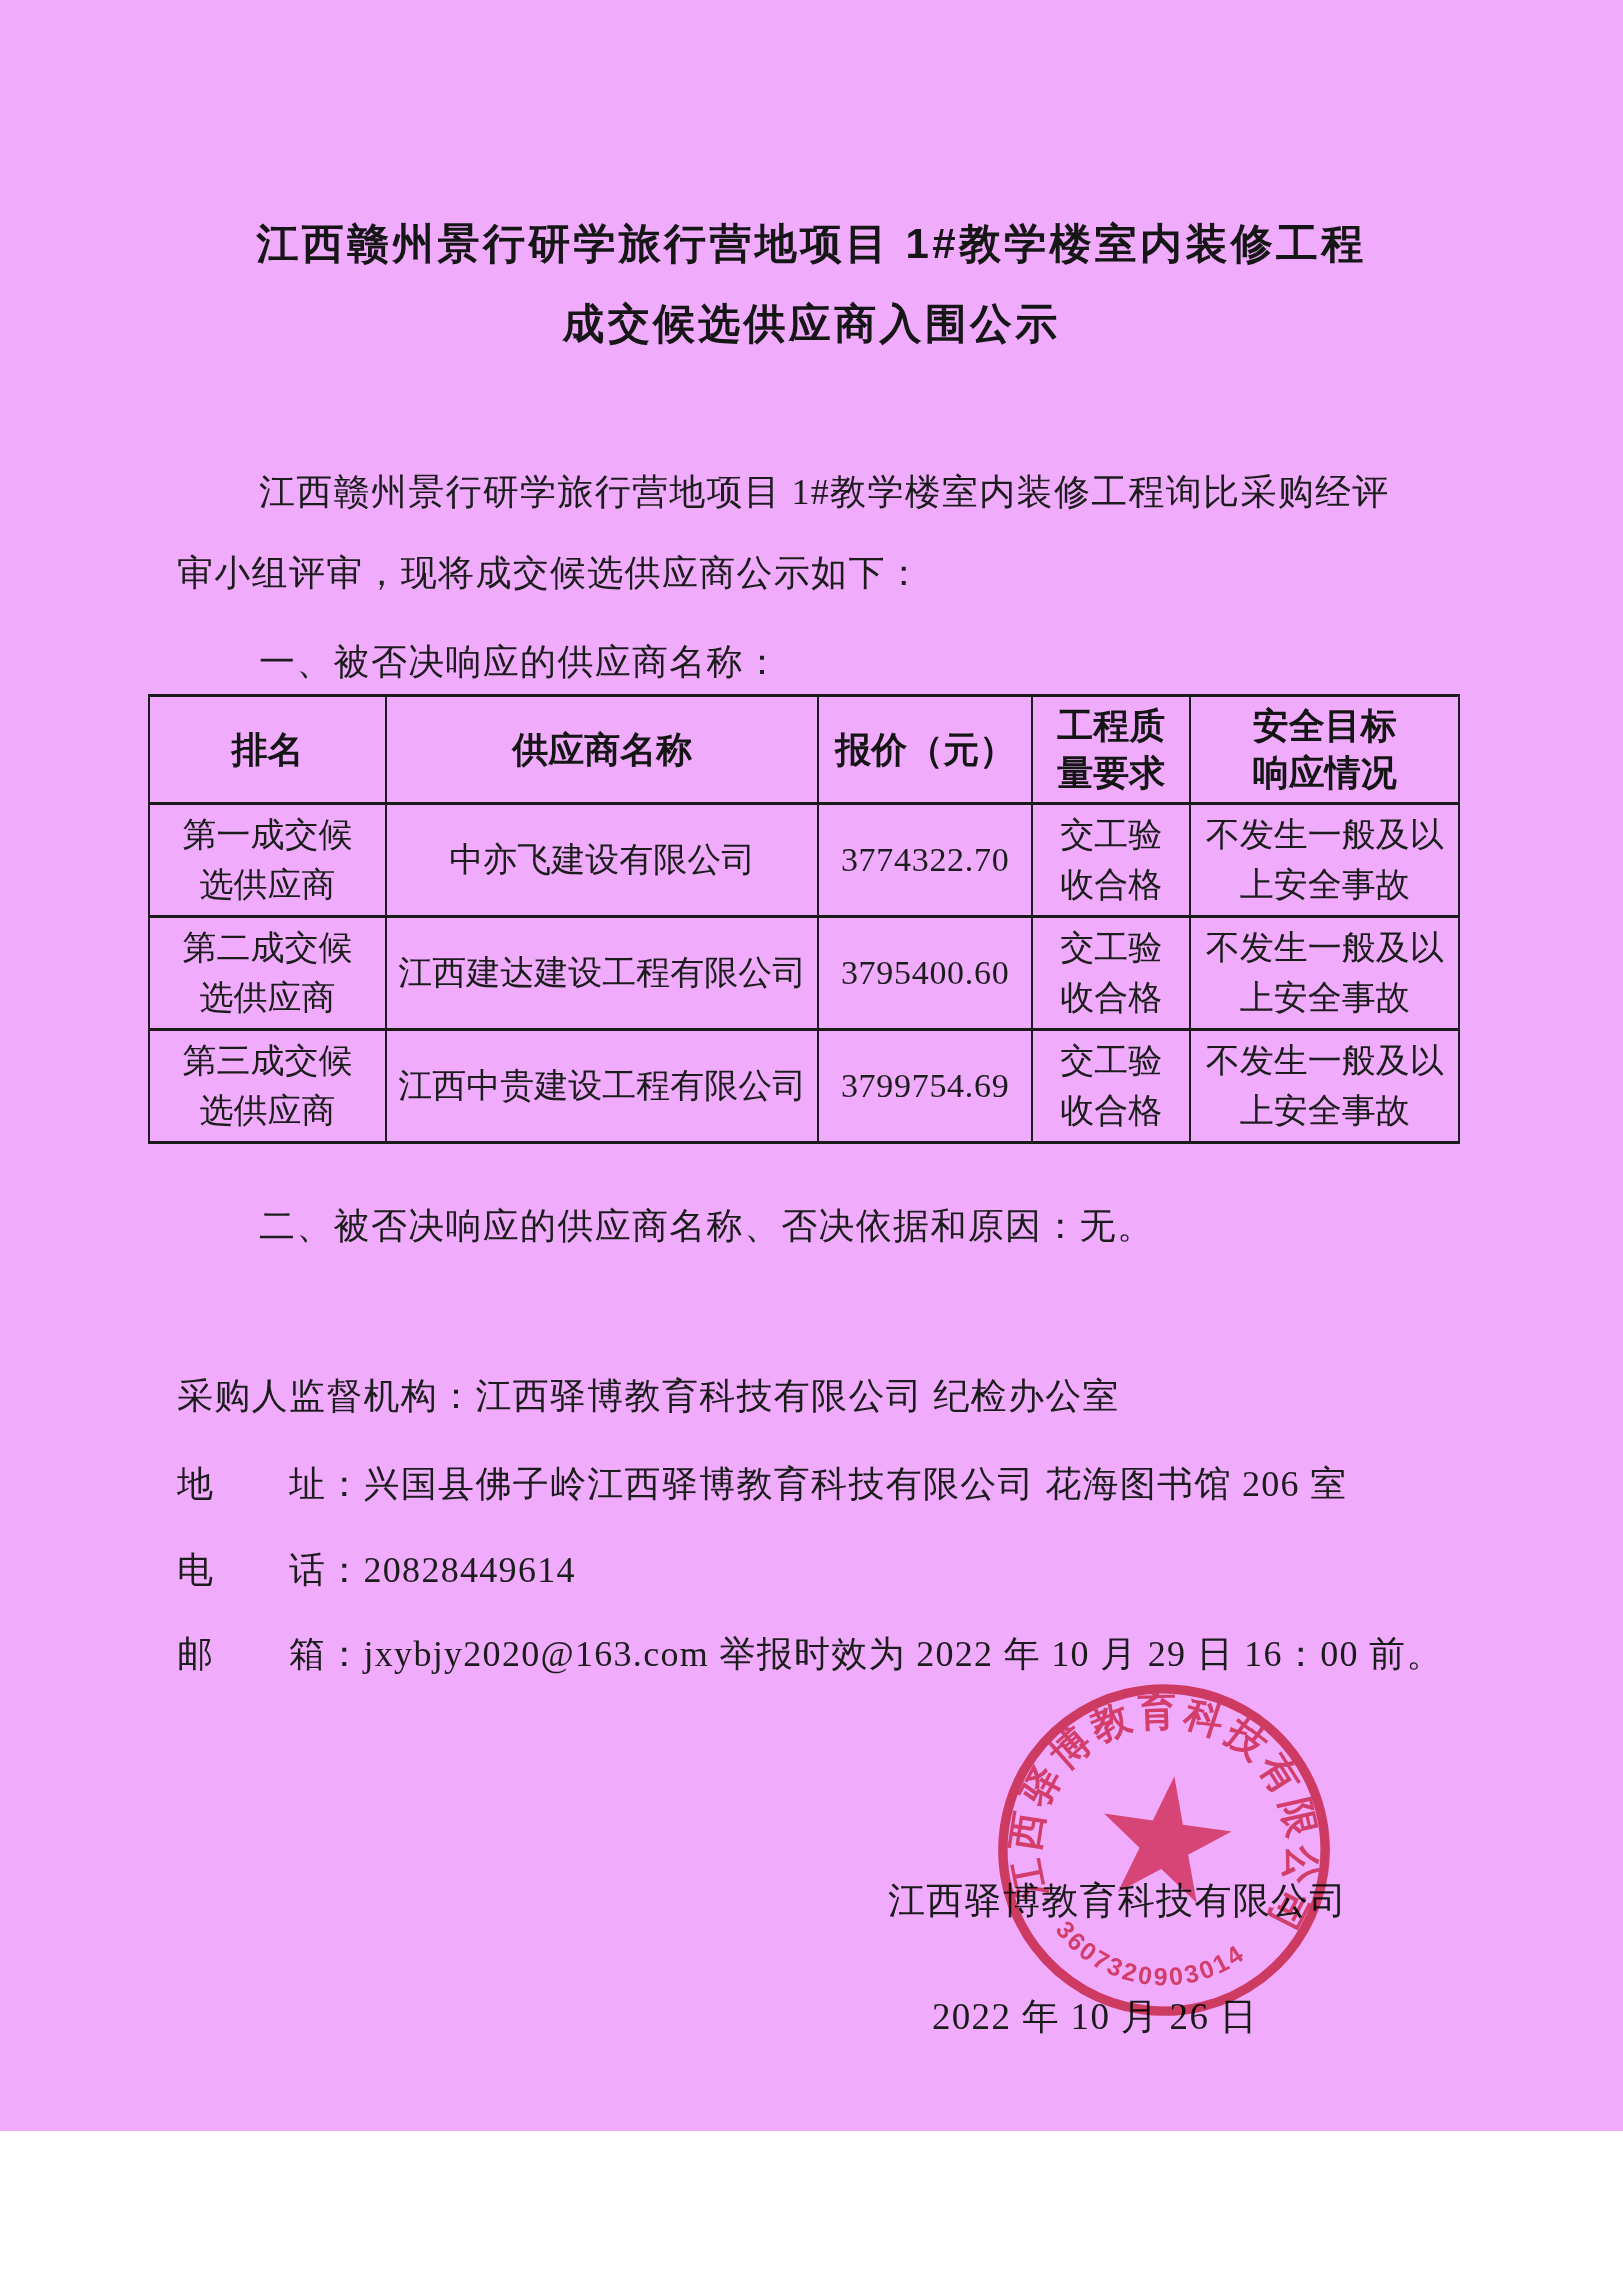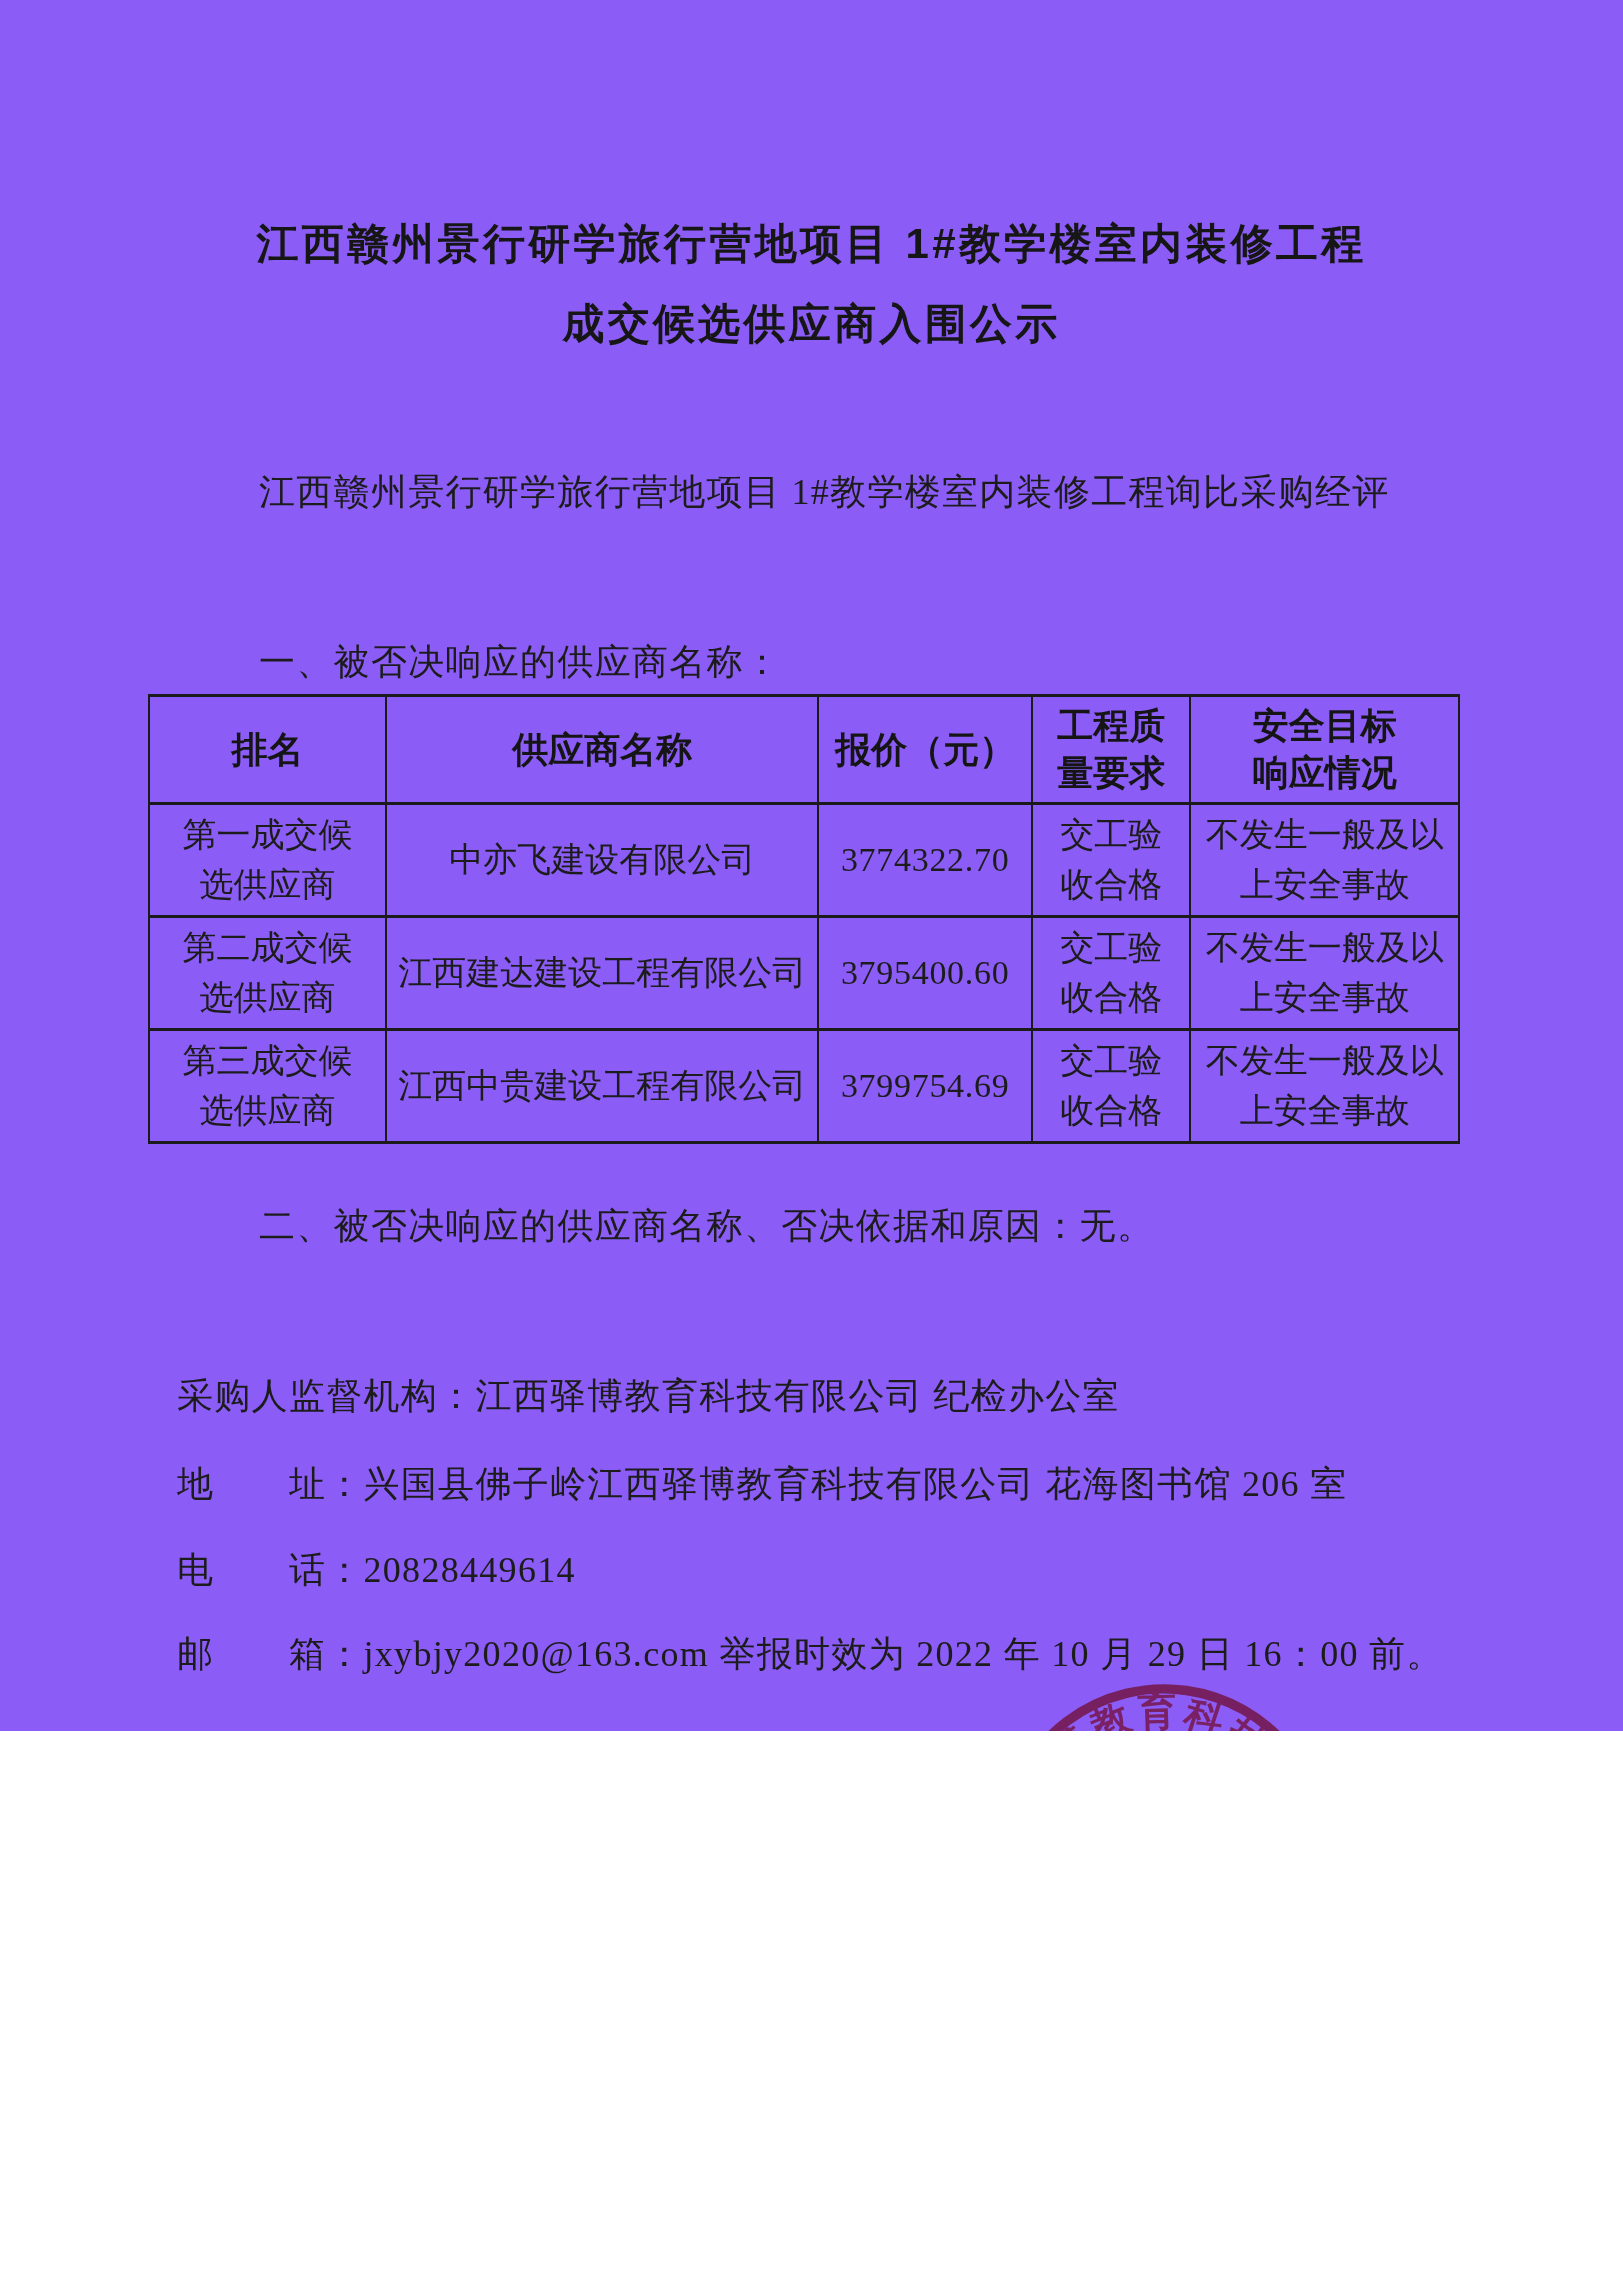--- a/index.html
+++ b/index.html
@@ -3,22 +3,22 @@
 <meta charset="utf-8">
 <style>
   html, body { margin: 0; padding: 0; }
   body {
     width: 1623px; height: 2295px;
     background: #ffffff;
     font-family: "Liberation Serif", "DejaVu Serif", serif;
   }
   .sheet {
     position: relative;
-    width: 1623px; height: 1731px;
-    background: #8b5cf6;
+    width: 1623px; height: 2131px;
+    background: #f0abfc;
     color: #1c1c1c;
     overflow: hidden;
   }
   .title-block {
     position: absolute;
     top: 204px; left: 0; right: 0;
     text-align: center;
     font-family: "Liberation Sans", "DejaVu Sans", sans-serif;
     font-weight: 700;
     font-size: 42px;
@@ -101,20 +101,21 @@
 <body>
 
 <div class="sheet">
 
   <div class="title-block">
     <div>江西赣州景行研学旅行营地项目 1#教学楼室内装修工程</div>
     <div>成交候选供应商入围公示</div>
   </div>
 
   <div class="line" style="left:259px; top:469px;">江西赣州景行研学旅行营地项目 1#教学楼室内装修工程询比采购经评</div>
+  <div class="line" style="left:177px; top:550px;">审小组评审，现将成交候选供应商公示如下：</div>
 
   <div class="line" style="left:259px; top:639px;">一、被否决响应的供应商名称：</div>
 
   <table class="award">
     <colgroup>
       <col style="width:18.1%">
       <col style="width:33.0%">
       <col style="width:16.3%">
       <col style="width:12.1%">
       <col style="width:20.5%">

